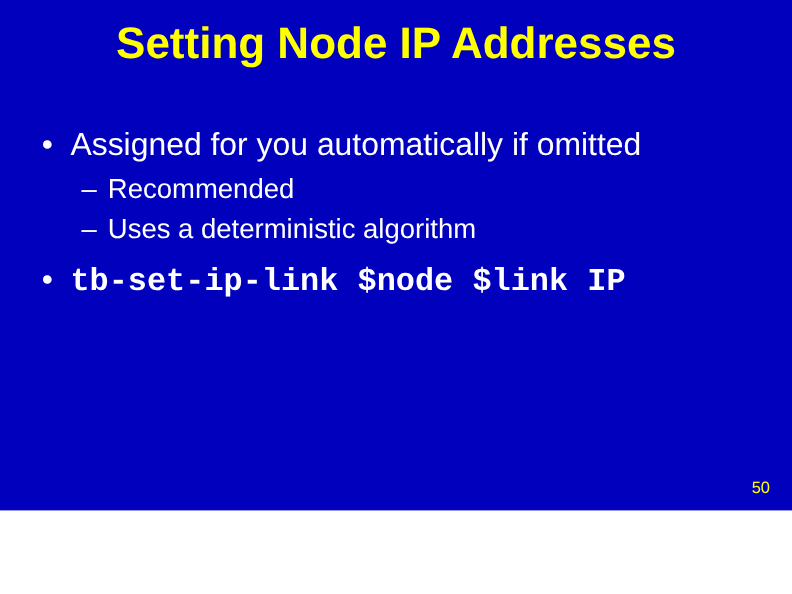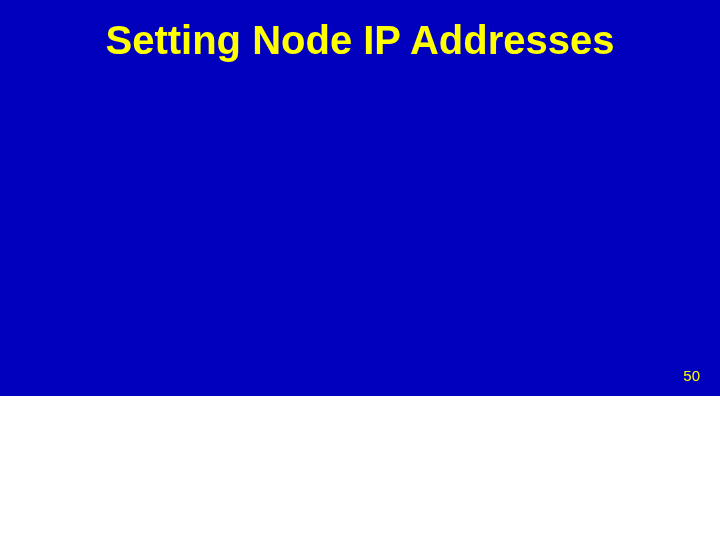--- a/index.html
+++ b/index.html
@@ -4,21 +4,21 @@
 <style>
   html, body {
     margin: 0;
     padding: 0;
     width: 720px;
     height: 540px;
     overflow: hidden;
   }
   .slide {
     width: 720px;
-    height: 396px;
+    height: 464px;
     background: #0000bd;
     position: relative;
     box-sizing: border-box;
     padding: 18px 0 0 0;
     font-family: Arial, Helvetica, sans-serif;
     color: #ffffff;
   }
   .title {
     text-align: center;
     font-weight: bold;
@@ -78,20 +78,34 @@
   }
 </style>
 </head>
 <body>
 
 <div class="slide">
   <h1 class="title">Setting Node IP Addresses</h1>
 
   <ul class="top">
 
+    <li>
+      <span>Assigned for you automatically if omitted</span>
+      <ul class="sub">
+        <li>
+          <span>Recommended</span>
+        </li>
+        <li>
+          <span>Uses a deterministic algorithm</span>
+        </li>
+      </ul>
+    </li>
 
 
+    <li>
+      <span class="mono">tb-set-ip-link $node $link IP</span>
+    </li>
 
 
   </ul>
 
   <div class="pagenum">50</div>
 </div>
 
 </body></html>

